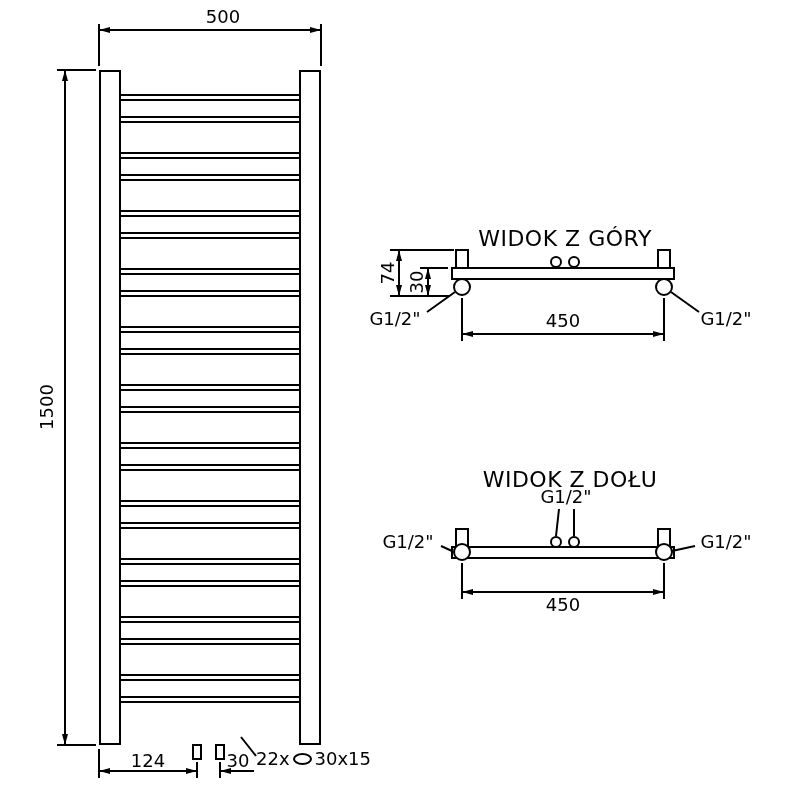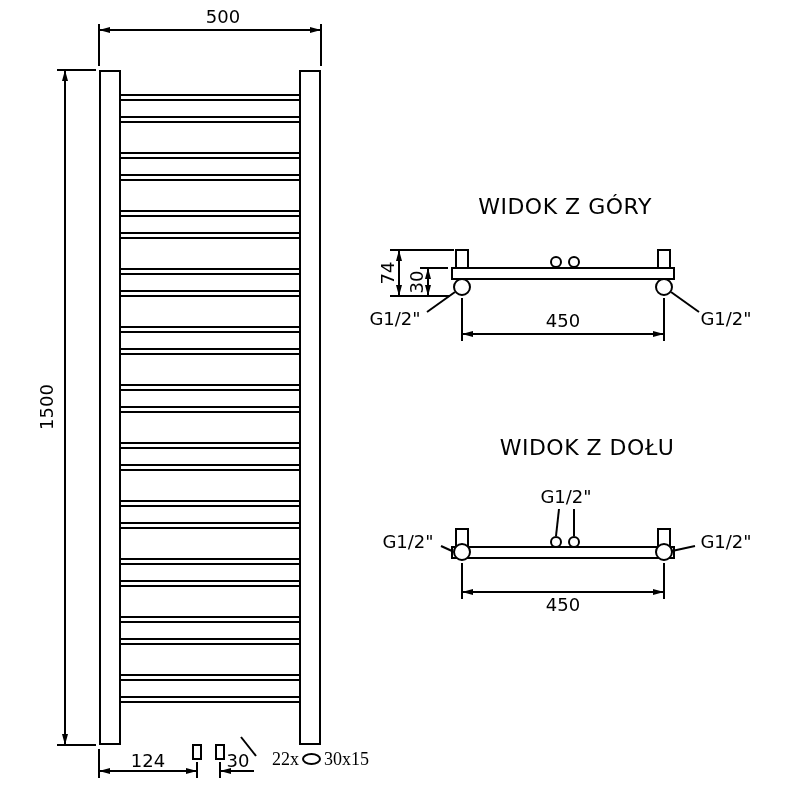--- a/index.html
+++ b/index.html
@@ -6,35 +6,35 @@
   .stage {
     position:relative; width:800px; height:800px; background:#ffffff;
     font-family:"DejaVu Sans", "Liberation Sans", sans-serif; color:#000;
     overflow:hidden;
   }
   .lbl {
     position:absolute; transform:translate(-50%,-50%);
     font-size:18px; white-space:nowrap; line-height:1;
   }
   .lbl.rot { transform:translate(-50%,-50%) rotate(-90deg); }
-  .lbl.title { font-size:22px; letter-spacing:0.5px; }
+  .lbl.title { font-size:22px; letter-spacing:0.5px;margin-top:32px; }
   .rail {
     position:absolute; top:70px; width:22px; height:675px;
     border:2px solid #000; background:#fff; box-sizing:border-box; z-index:2;
   }
   #rungs {
     position:absolute; left:119px; top:70px; width:182px; height:675px; z-index:1;
   }
   .rung {
     position:absolute; left:0; width:100%; height:7px;
     border-top:2px solid #000; border-bottom:2px solid #000; box-sizing:border-box;
   }
   .rung-note {
-    position:absolute; left:272px; top:750px; display:flex; align-items:center;
-    gap:3px; font-size:18px; line-height:1;font-family:Liberation Serif, serif;
+    position:absolute; left:256px; top:750px; display:flex; align-items:center;
+    gap:3px; font-size:18px; line-height:1;
   }
   .oval {
     display:inline-block; width:15px; height:8px; border:2px solid #000;
     border-radius:50%; box-sizing:content-box;
   }
   svg.linework { position:absolute; left:0; top:0; z-index:3; }
 </style>
 </head>
 <body>
 
@@ -142,19 +142,19 @@
     <span>30x15</span>
   </div>
 
   <div class="lbl title" style="left:565px;top:207px">WIDOK Z GÓRY</div>
   <div class="lbl rot" style="left:388px;top:273px">74</div>
   <div class="lbl rot" style="left:417px;top:282px">30</div>
   <div class="lbl" style="left:563px;top:321px">450</div>
   <div class="lbl" style="left:395px;top:319px">G1/2"</div>
   <div class="lbl" style="left:726px;top:319px">G1/2"</div>
 
-  <div class="lbl title" style="left:587px;top:448px">WIDOK Z DOŁU</div>
+  <div class="lbl title" style="left:570px;top:448px">WIDOK Z DOŁU</div>
   <div class="lbl" style="left:566px;top:497px">G1/2"</div>
   <div class="lbl" style="left:408px;top:542px">G1/2"</div>
   <div class="lbl" style="left:726px;top:542px">G1/2"</div>
   <div class="lbl" style="left:563px;top:605px">450</div>
 
 </div>
 
 </body></html>

